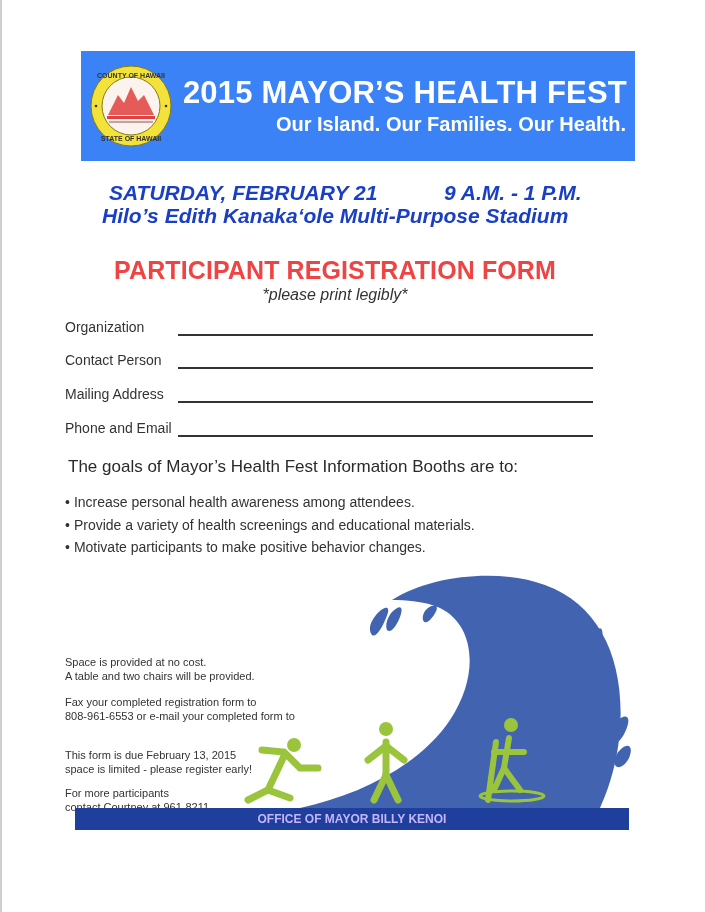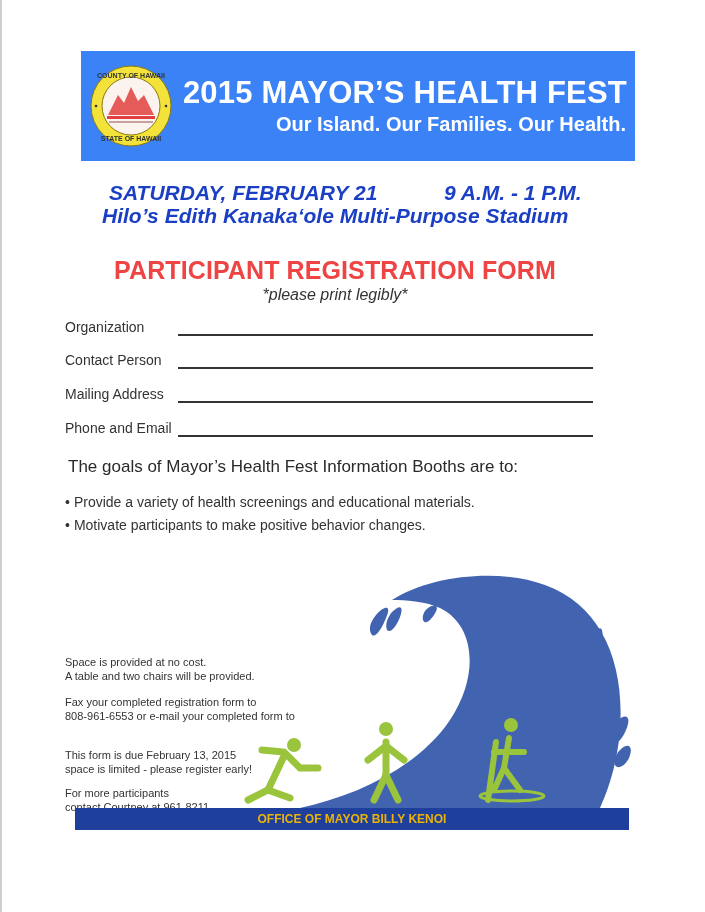--- a/index.html
+++ b/index.html
@@ -50,21 +50,21 @@
   .goals-list li { font-size: 14px; color: #333; height: 22.5px; white-space: nowrap; }
   .goals-list li::before { content: "\2022"; margin-right: 4px; }
 
   .info { position: absolute; left: 65px; font-size: 11px; color: #333; line-height: 13.5px; white-space: nowrap; margin-top: 44px; }
   .info a { color: #1a3fd8; text-decoration: underline; }
 
   .wave { position: absolute; left: 0; top: 0; width: 705px; height: 912px; pointer-events: none; }
 
   .footer-bar {
     position: absolute; left: 75px; top: 808px; width: 554px; height: 22px; background: #1e3f9c;
-    color: #eab308; font-weight: bold; font-size: 12px; text-align: center; line-height: 22px;
+    color: #c4b5fd; font-weight: bold; font-size: 12px; text-align: center; line-height: 22px;
   }
 </style>
 </head>
 <body>
 
 <div class="left-edge"></div>
 
 <div class="banner">
   <svg class="seal" viewBox="0 0 82 82">
     <circle cx="41" cy="41" r="40" fill="#f2e23a" stroke="#8a7a10" stroke-width="1"></circle>
@@ -147,20 +147,21 @@
     <path d="M494 752 L524 752"></path>
     <path d="M504 768 L494 790"></path>
     <path d="M504 768 L520 790"></path>
     <path d="M496 742 L488 800"></path>
     <ellipse cx="512" cy="796" rx="32" ry="5" stroke-width="3"></ellipse>
   </g>
 </svg>
 
 <div class="goals-heading">The goals of Mayor’s Health Fest Information Booths are to:</div>
 <ul class="goals-list">
+  <li>Increase personal health awareness among attendees.</li>
   <li>Provide a variety of health screenings and educational materials.</li>
   <li>Motivate participants to make positive behavior changes.</li>
 </ul>
 
 <div class="info" style="top:612px;">
   <div>Space is provided at no cost.</div>
   <div>A table and two chairs will be provided.</div>
 </div>
 <div class="info" style="top:652px;">
   <div>Fax your completed registration form to</div>

